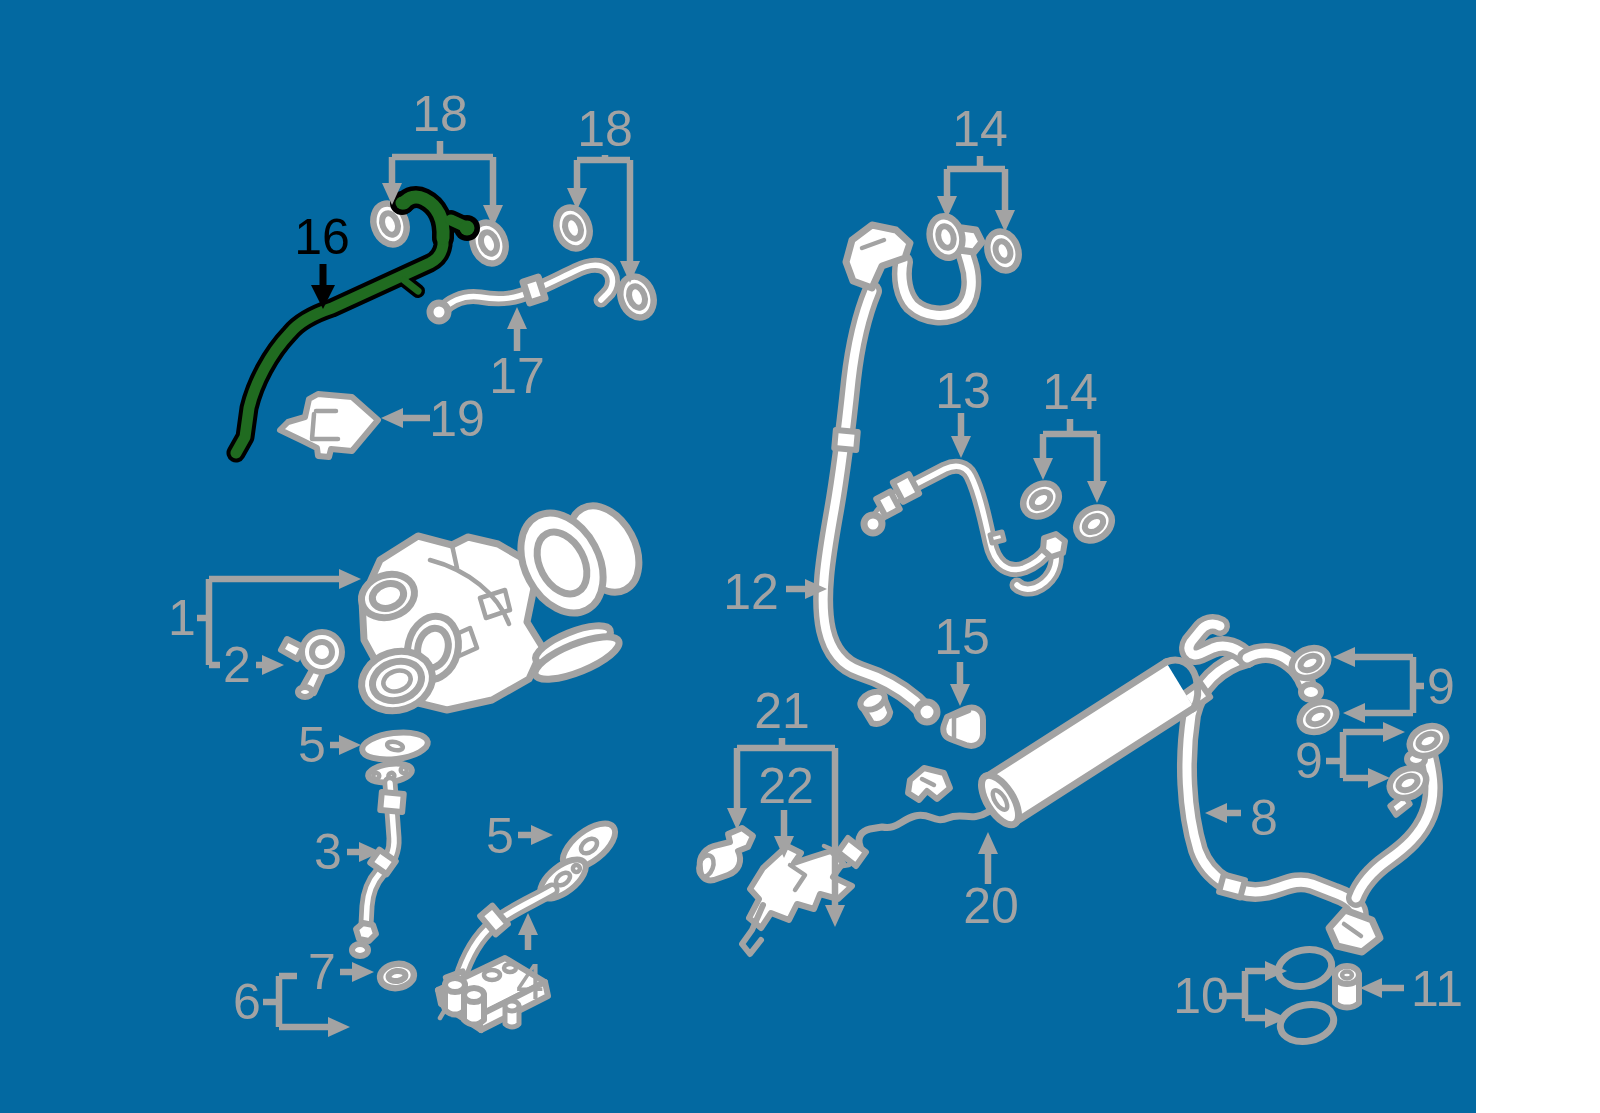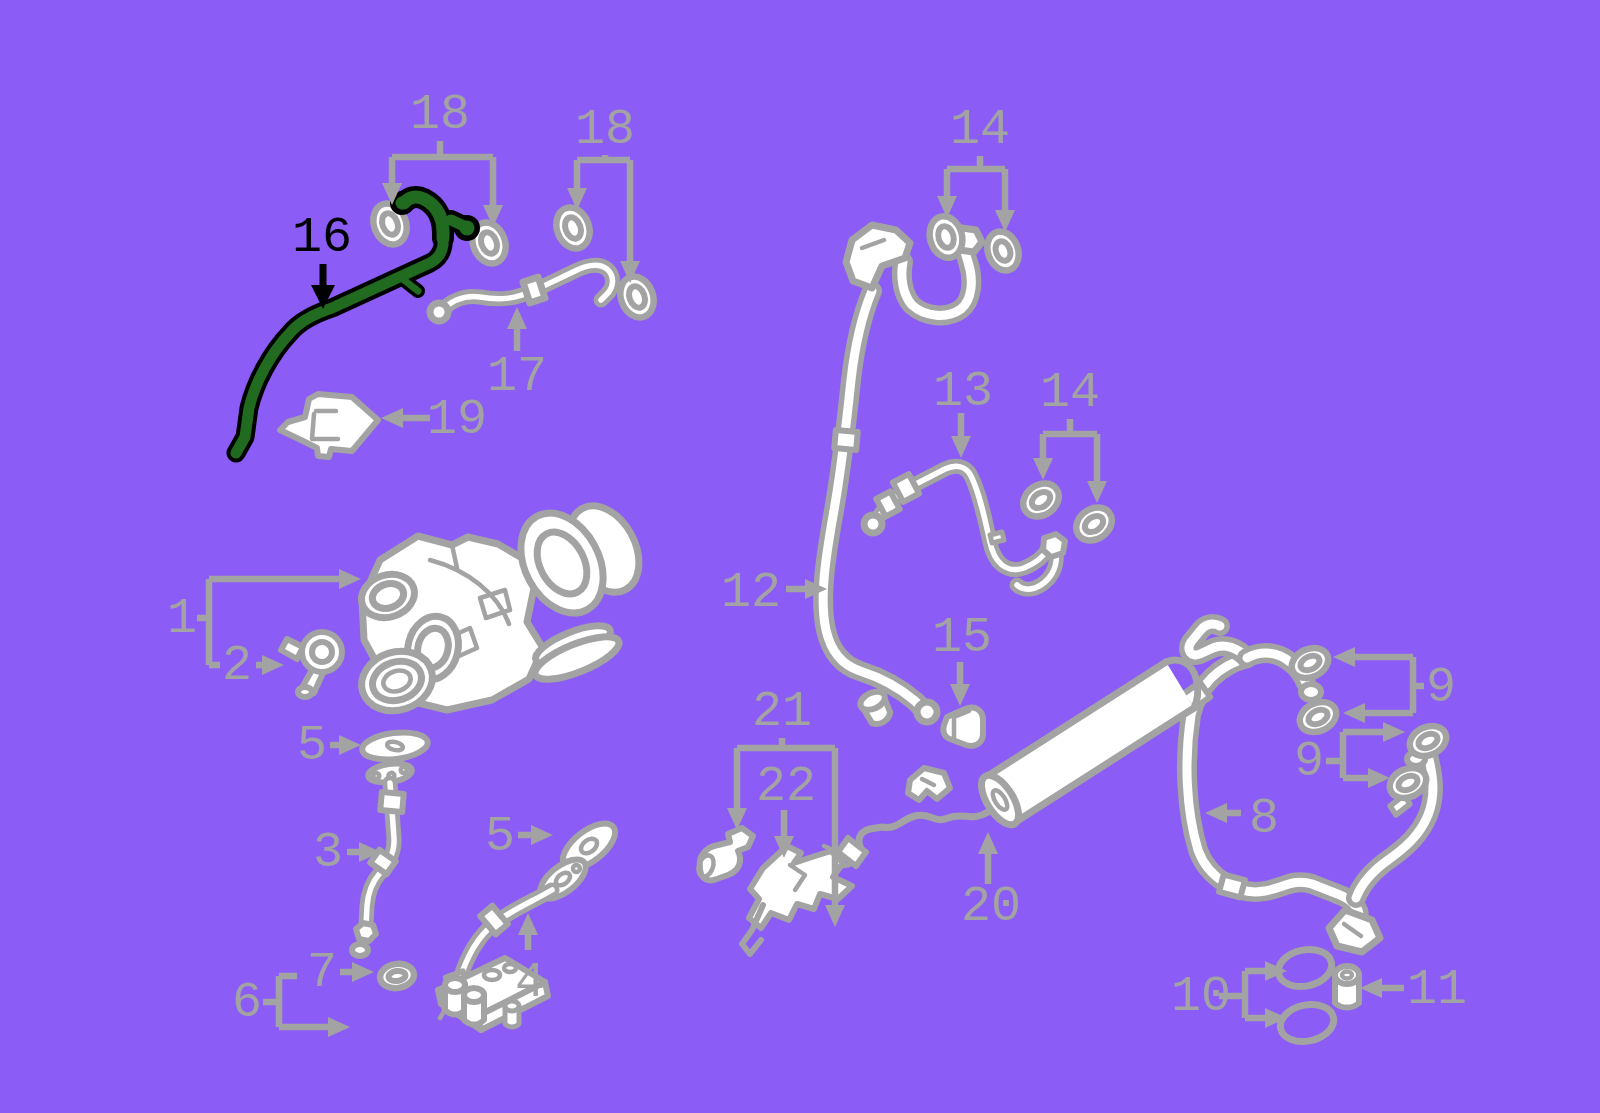--- a/index.html
+++ b/index.html
@@ -1,17 +1,17 @@
 <!DOCTYPE html>
 <html><head>
 <meta charset="utf-8">
 <style>
   html,body{margin:0;padding:0;background:#ffffff;}
-  .stage{position:relative;width:1600px;height:1113px;background:#8b5cf6;overflow:hidden;
-         font-family:Liberation Mono, monospace;}
+  .stage{position:relative;width:1476px;height:1113px;background:#0369a1;overflow:hidden;
+         font-family:Liberation Sans, sans-serif;}
   svg{display:block;}
   
   .s  {stroke:#a3a3a3;stroke-width:7;fill:none;stroke-linecap:round;stroke-linejoin:round;}
   .sf {stroke:#a3a3a3;stroke-width:7;fill:#ffffff;stroke-linecap:round;stroke-linejoin:round;}
   .st {stroke:#a3a3a3;stroke-width:4.5;fill:none;stroke-linecap:round;stroke-linejoin:round;}
   .to {stroke:#a3a3a3;stroke-width:20;fill:none;stroke-linecap:round;stroke-linejoin:round;}
   .ti {stroke:#ffffff;stroke-width:9;fill:none;stroke-linecap:round;stroke-linejoin:round;}
   .to2{stroke:#a3a3a3;stroke-width:15;fill:none;stroke-linecap:round;stroke-linejoin:round;}
   .ti2{stroke:#ffffff;stroke-width:5.5;fill:none;stroke-linecap:round;stroke-linejoin:round;}
   

